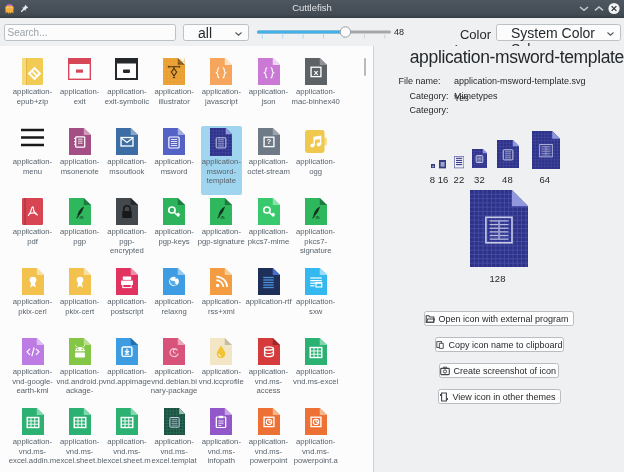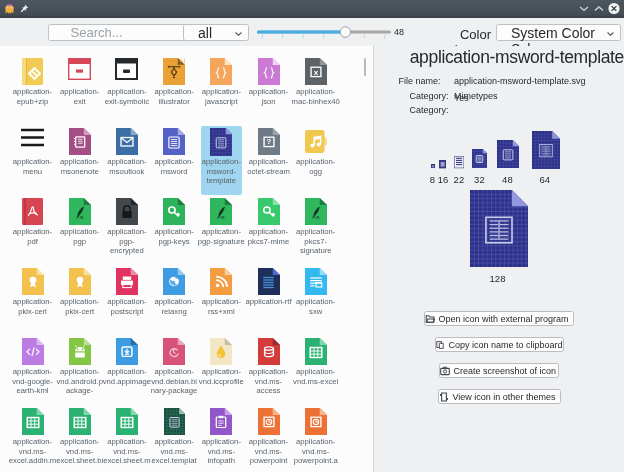--- a/index.html
+++ b/index.html
@@ -5,22 +5,22 @@
 svg { display:block; }
 html,body { width:624px; height:472px; overflow:hidden;
   font-family:"Liberation Sans", sans-serif; }
 #win { position:relative; width:624px; height:472px; background:#eff0f1; }
 #tb { position:absolute; left:0; top:0; width:624px; height:18px;
   background:linear-gradient(#4e575f 0%, #434c54 80%, #363c42 100%); }
 #tb .t { position:absolute; left:0; right:0; top:2px; text-align:center;
   font-size:9.5px; color:#dfe3e6; }
 #toolbar { position:absolute; left:0; top:18px; width:624px; height:29px; background:#eff0f1; }
 .inp { position:absolute; background:#fcfcfc; border:1px solid #bcc1c5; border-radius:2.5px; }
-#search { left:3.5px; top:5.5px; width:172.5px; height:17.5px; font-size:13px; color:#9aa3a9;
-  line-height:16px; padding-left:22px;margin-left:44px; }
+#search { left:3.5px; top:5.5px; width:172.5px; height:17.5px; font-size:10px; color:#9aa3a9;
+  line-height:16px; padding-left:3px; }
 .combo { font-size:14px; color:#25292c; line-height:16px; padding-left:14px; }
 .chev { position:absolute; right:6px; top:7px; width:7px; height:4px; }
 #lp { position:absolute; left:0; top:46px; width:373px; height:426px; background:#fcfcfc; }
 #div { position:absolute; left:373px; top:46px; width:1px; height:426px; background:#cfd1d2; }
 #rp { position:absolute; left:374px; top:46px; width:250px; height:426px; background:#eff0f1; }
 .cell { position:absolute; width:41px; height:69px; border-radius:2px; }
 .cell.sel { background:#a0d5ef; }
 .ci { position:absolute; left:0; top:2px; width:41px; text-align:center; }
 .ci svg { display:block; margin:0 auto; }
 .cl { position:absolute; left:-9.5px; top:31.5px; width:60px; text-align:center;
@@ -48,20 +48,21 @@
           <circle cx="7.2" cy="4.8" r="0.8" fill="#fff"></circle>
           <circle cx="3.9" cy="4.9" r="0.4" fill="#333"></circle>
           <circle cx="7.1" cy="4.9" r="0.4" fill="#333"></circle>
         </svg>
       </div>
   <div style="position:absolute;left:20px;top:4px">
         <svg width="9" height="9" viewBox="0 0 9 9">
           <path d="M5.2 0.8 L8.2 3.8 L6.8 4.2 L5.6 5.4 L5.4 7 L4.2 5.8 L2 8 L1 8 L1 7 L3.2 4.8 L2 3.6 L3.6 3.4 L4.8 2.2 Z" fill="#e8eaec"></path>
         </svg>
       </div>
+  <div class="t">Cuttlefish</div>
   <svg width="50" height="17" viewBox="0 0 50 17" style="position:absolute;right:1px;top:0">
         <path d="M7 7 l4 3.4 l4 -3.4" fill="none" stroke="#c7ccd0" stroke-width="1.4"></path>
         <path d="M22 10.4 l4 -3.4 l4 3.4" fill="none" stroke="#c7ccd0" stroke-width="1.4"></path>
         <circle cx="41" cy="8.5" r="5.6" fill="#f2f3f4"></circle>
         <path d="M38.6 6.1 l4.8 4.8 M43.4 6.1 l-4.8 4.8" stroke="#33383c" stroke-width="1.3"></path>
       </svg>
 </div>
 <div id="toolbar">
   <div class="inp" id="search">Search...</div>
   <div class="inp combo" style="left:183px;top:5.5px;width:66px;height:17.5px">all

